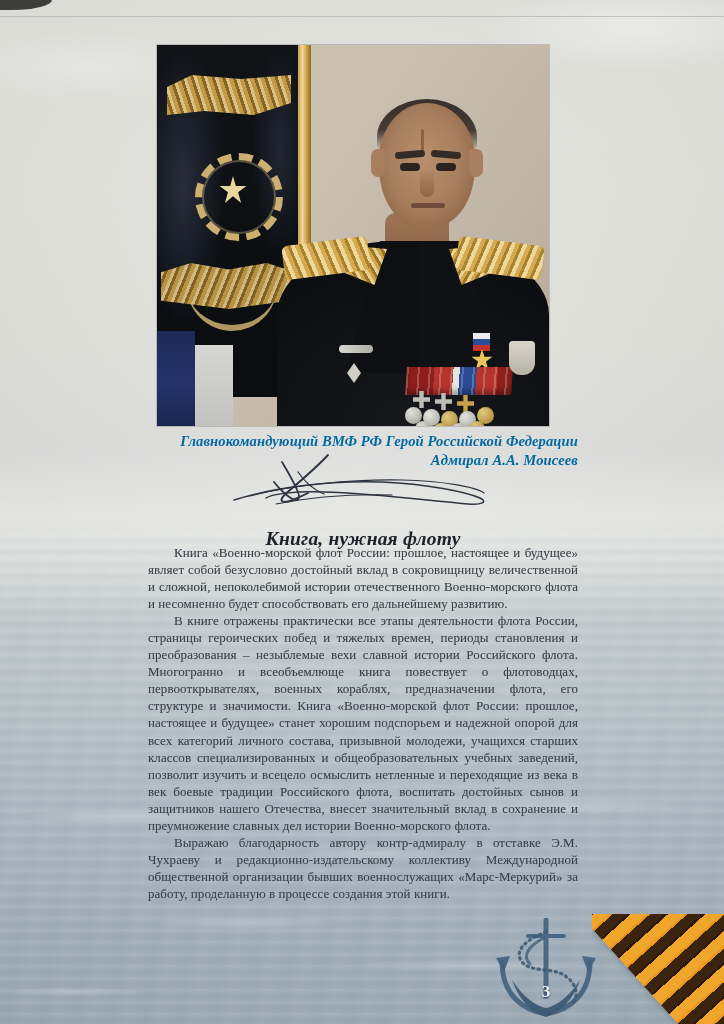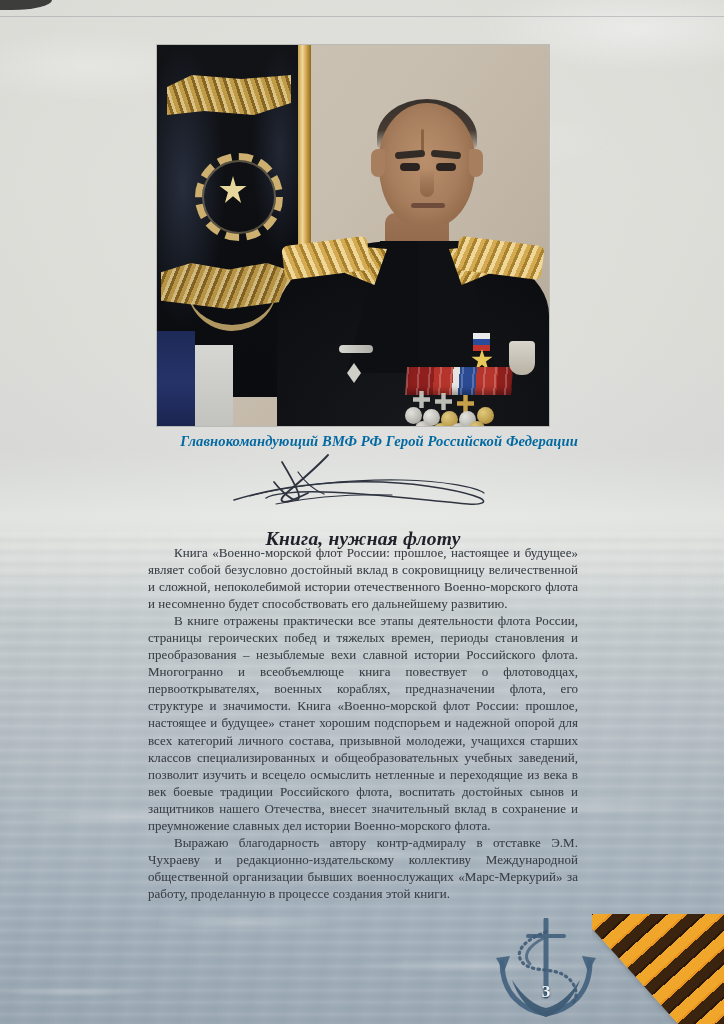--- a/index.html
+++ b/index.html
@@ -462,20 +462,21 @@
     <div class="medal" style="left:312px;top:376px;width:16px;height:16px;background:radial-gradient(circle at 35% 32%, #dfc87c, #9d7c31);"></div>
 
     <div class="ph" style="left:182px;top:300px;width:34px;height:8px;background:linear-gradient(to right,#d8d8d2,#aeaea7);border-radius:4px;"></div>
     <div class="ph" style="left:190px;top:318px;width:14px;height:20px;background:#cfcfc8;clip-path:polygon(50% 0,100% 50%,50% 100%,0 50%);"></div>
 
     <div class="ph" style="left:352px;top:296px;width:26px;height:34px;background:linear-gradient(to bottom,#d9d5cc,#b8b2a4);border-radius:4px 4px 12px 12px;"></div>
   </div>
 
   <div id="caption">
     <div>Главнокомандующий ВМФ РФ Герой Российской Федерации</div>
+    <div>Адмирал А.А. Моисеев</div>
   </div>
 
   <svg id="signature" viewBox="0 0 300 58" aria-label="Подпись адмирала А.А. Моисеева">
     <g fill="none" stroke="#2f3440" stroke-linecap="round" stroke-linejoin="round">
       <path d="M96 3 C 86 14, 72 26, 58 38 C 52 43, 48 47, 50 49 C 53 52, 64 47, 76 41" stroke-width="1.9"></path>
       <path d="M50 10 C 56 20, 62 30, 66 40 C 68 45, 67 49, 63 48 C 57 46, 48 38, 42 30" stroke-width="1.7"></path>
       <path d="M2 48 C 40 36, 96 28, 150 30 C 196 32, 234 40, 248 46 C 256 50, 250 53, 236 52 C 200 49, 140 41, 92 40 C 62 39, 40 42, 34 46" stroke-width="1.5"></path>
       <path d="M18 44 C 60 33, 120 27, 170 28 C 212 29, 244 35, 252 41" stroke-width="1.2"></path>
       <path d="M44 52 C 74 46, 118 42, 160 43" stroke-width="1.1"></path>
       <path d="M66 20 C 72 29, 80 37, 92 42" stroke-width="1.3"></path>

